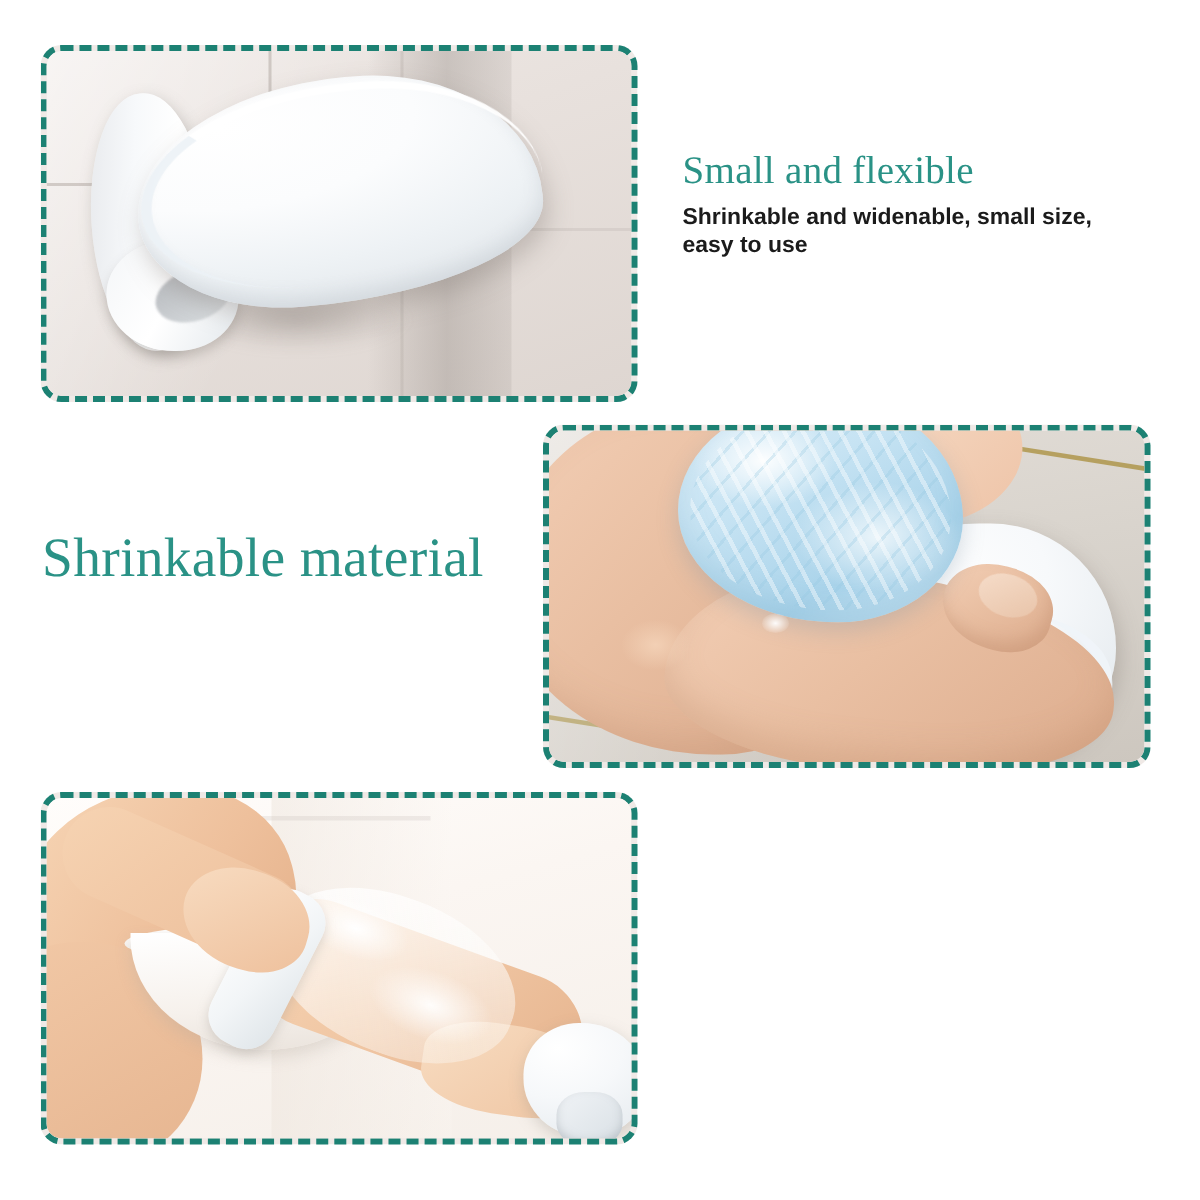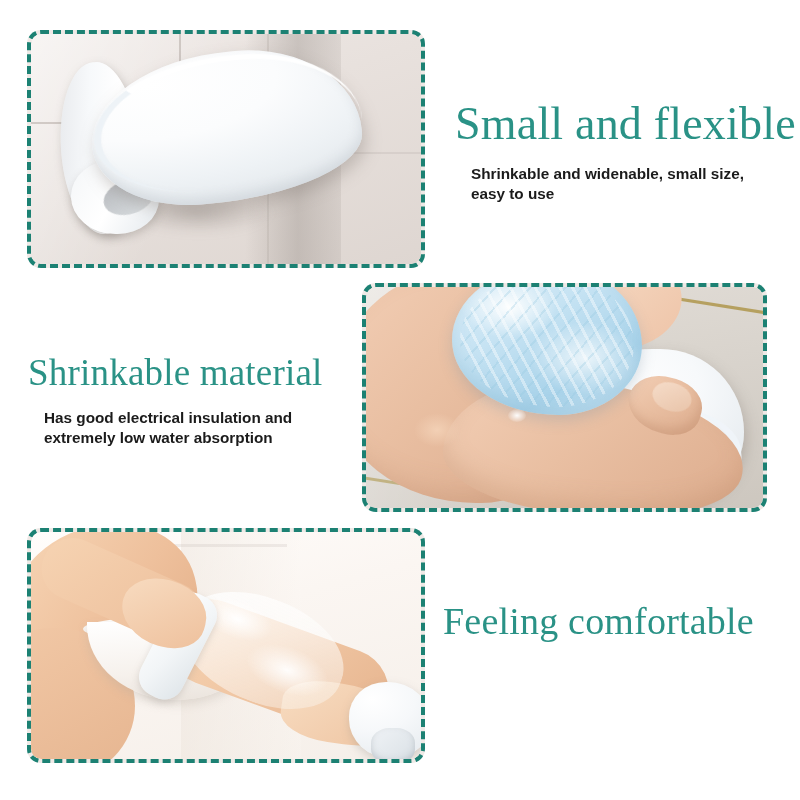--- a/index.html
+++ b/index.html
@@ -323,33 +323,33 @@
     border-radius: 42%;
     background: linear-gradient(140deg, #f0f3f6, #d9e0e5);
     box-shadow: inset 0 -3px 6px rgba(160,168,175,.5);
   }
 
   
   .textblock { position: absolute; }
   .heading {
     font-family: "Liberation Serif", "DejaVu Serif", serif;
     color: #2a9286;
-    font-size: 46px;
+    font-size: 26px;
     line-height: 1.02;
     white-space: nowrap;
     margin: 0 0 7px 0;
     letter-spacing: .2px;
   }
   .body {
     font-family: "Liberation Sans", sans-serif;
     color: #1b1b1b;
     font-size: 15.3px;
     font-weight: 600;
     line-height: 1.30;
-    margin: 16px;
+    margin: 0;
     white-space: pre-line;
   }
   #text-1 { left: 455px; top: 101px; }
   #text-2 { left: 28px;  top: 354px; }
   #text-3 { left: 443px; top: 602px; }
   #text-2 .heading { font-size: 37px; }
   #text-3 .heading { font-size: 38px; }
 </style>
 </head>
 <body>
@@ -416,21 +416,18 @@
   </div>
 
   <div class="textblock" id="text-1">
     <p class="heading">Small and flexible</p>
     <p class="body">Shrinkable and widenable, small size,
 easy to use</p>
   </div>
 
   <div class="textblock" id="text-2">
     <p class="heading">Shrinkable material</p>
-    <p class="body">Has good electrical insulation and
-extremely low water absorption</p>
   </div>
 
   <div class="textblock" id="text-3">
-    <p class="heading">Feeling comfortable</p>
   </div>
 
 </div>
 
 </body></html>

